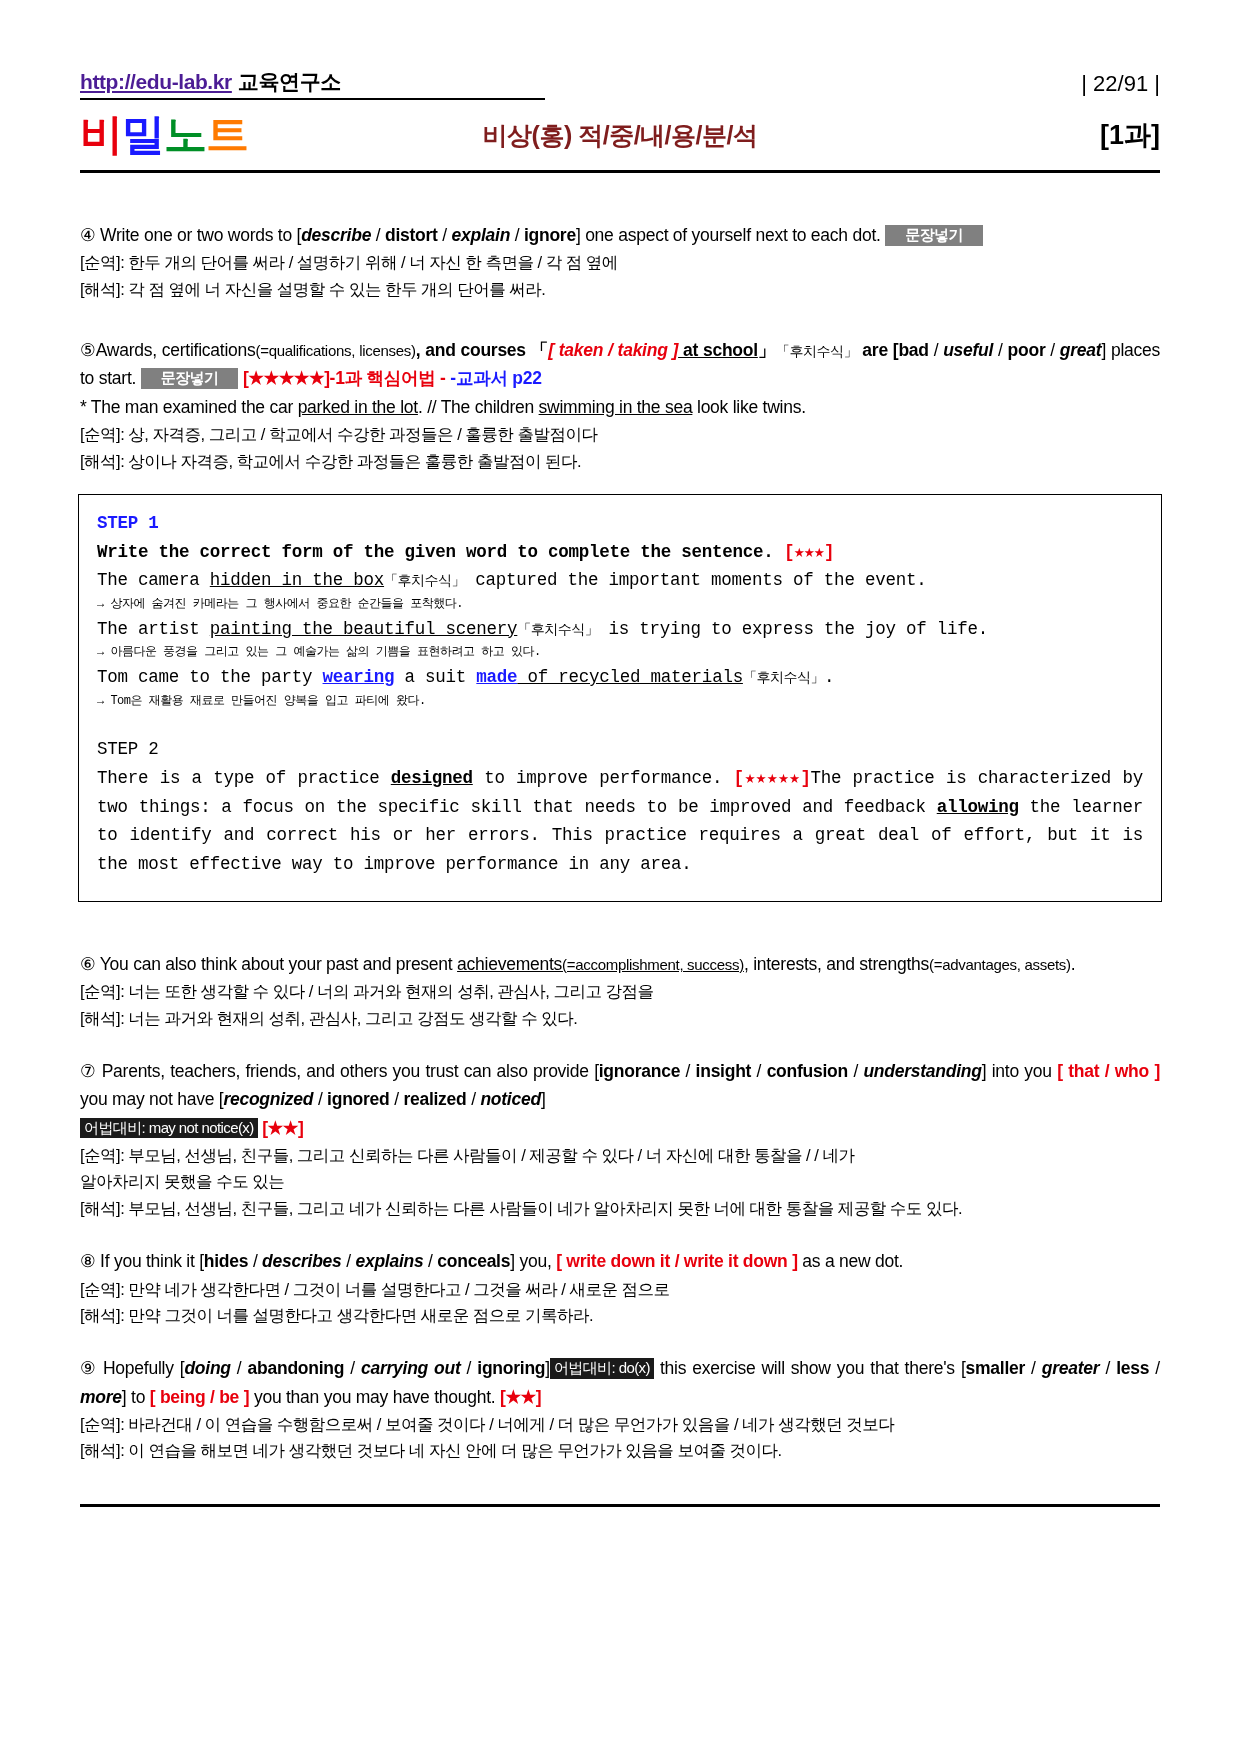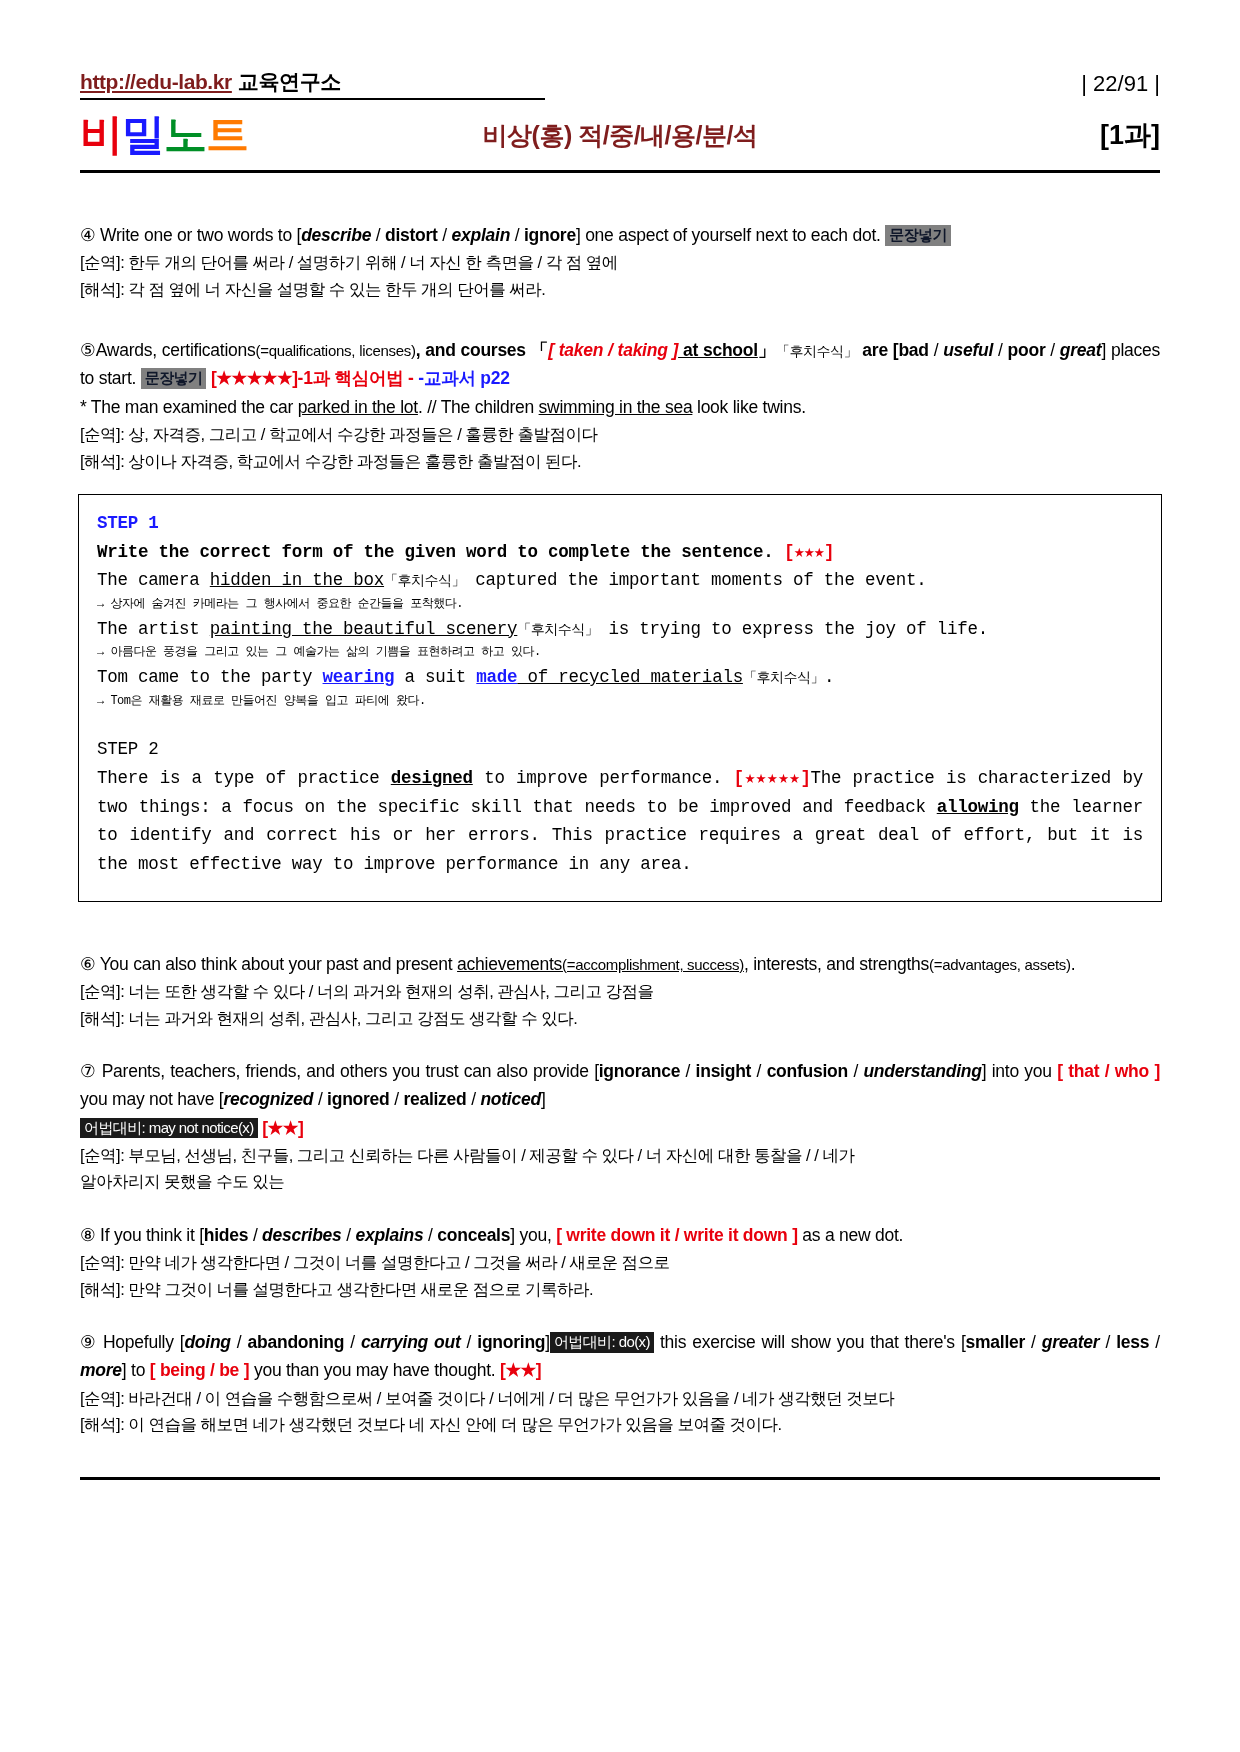--- a/index.html
+++ b/index.html
@@ -11,21 +11,21 @@
     font-family:"Liberation Sans", sans-serif;
     color:#000;
     -webkit-font-smoothing:antialiased;
   }
   .page { position:relative; width:1240px; height:1752px; padding:0; }
 
   
   .header { padding:68px 80px 0 80px; position:relative; }
   .hdr-top { display:flex; align-items:flex-end; justify-content:space-between; }
   .site-line { font-size:21px; font-weight:bold; letter-spacing:-0.4px; }
-  .site-url { color:#7f1d1d; text-decoration:underline; }
+  .site-url { color:#4c1d95; text-decoration:underline; }
   .site-org { color:#000; margin-left:6px; }
   .page-no { font-size:22px; font-weight:normal; letter-spacing:0px; padding-bottom:3px; }
   .hdr-rule { border-bottom:2.5px solid #000; width:465px; margin-top:2px; }
 
   .hdr-main { display:flex; align-items:center; justify-content:space-between; margin-top:6px; }
   .brand { font-size:43px; font-weight:bold; letter-spacing:-1px; white-space:nowrap; }
   .brand .c1 { color:#e8000d; }
   .brand .c2 { color:#1a1aff; }
   .brand .c3 { color:#008f26; }
   .brand .c4 { color:#ff7a00; }
@@ -46,22 +46,22 @@
   .ko { font-size:16.5px; line-height:1.6; letter-spacing:-0.5px; }
 
   b, .b { font-weight:bold; }
   .i { font-style:italic; font-weight:bold; }
   .u { text-decoration:underline; }
   .red { color:#e8000d; }
   .blue { color:#1a1aff; }
   .stars { color:#e8000d; font-weight:bold; letter-spacing:-0.5px; }
 
   .tag {
-    display:inline-block; background:#808080; color:#0f172a; font-weight:bold;
-    font-size:15px; padding:1px 4px; letter-spacing:-0.6px; line-height:1.25;
+    display:inline-block; background:#808080; color:#ffffff; font-weight:bold;
+    font-size:15px; padding:1px 20px; letter-spacing:-0.6px; line-height:1.25;
     vertical-align:1px;
   }
   .tag-dark {
     display:inline-block; background:#1a1a1a; color:#ffffff; font-weight:normal;
     font-size:15px; padding:1px 4px; letter-spacing:-0.6px; line-height:1.25;
     vertical-align:1px;
   }
   .sup-ko { font-size:14px; letter-spacing:-0.5px; }
   .small { font-size:15px; letter-spacing:-0.3px; }
 
@@ -151,20 +151,21 @@
       <p class="para ko">[해석]: 너는 과거와 현재의 성취, 관심사, 그리고 강점도 생각할 수 있다.</p>
     </div>
 
     <div class="spacer-md"></div>
     <div class="blk">
       <p class="para en"><span>⑦</span> <span>Parents, teachers, friends, and others you trust can also provide [</span><span class="b">ignorance</span> / <span class="b">insight</span> / <span class="b">confusion</span> / <span class="i">understanding</span><span>] into you </span><span class="red b">[ that / who ]</span><span> you may not have [</span><span class="i">recognized</span> / <span class="b">ignored</span> / <span class="b">realized</span> / <span class="i">noticed</span><span>]</span><br>
         <span class="tag-dark">어법대비:  may  not  notice(x)</span> <span class="stars">[★★]</span>
       </p>
       <p class="para ko">[순역]: 부모님, 선생님, 친구들, 그리고 신뢰하는 다른 사람들이 / 제공할 수 있다 / 너 자신에 대한 통찰을 / / 네가</p>
       <p class="para ko">알아차리지 못했을 수도 있는</p>
+      <p class="para ko">[해석]: 부모님, 선생님, 친구들, 그리고 네가 신뢰하는 다른 사람들이 네가 알아차리지 못한 너에 대한 통찰을 제공할 수도 있다.</p>
     </div>
 
     <div class="spacer-md"></div>
     <div class="blk">
       <p class="para en"><span>⑧</span> <span>If you think it [</span><span class="b">hides</span> / <span class="i">describes</span> / <span class="i">explains</span> / <span class="b">conceals</span><span>] you, </span><span class="red b"><span>[ write down it / write it down ]</span></span><span>  as a new dot.</span></p>
       <p class="para ko">[순역]: 만약 네가 생각한다면 / 그것이 너를 설명한다고 / 그것을 써라 / 새로운 점으로</p>
       <p class="para ko">[해석]: 만약 그것이 너를 설명한다고 생각한다면 새로운 점으로 기록하라.</p>
     </div>
 
     <div class="spacer-md"></div>

